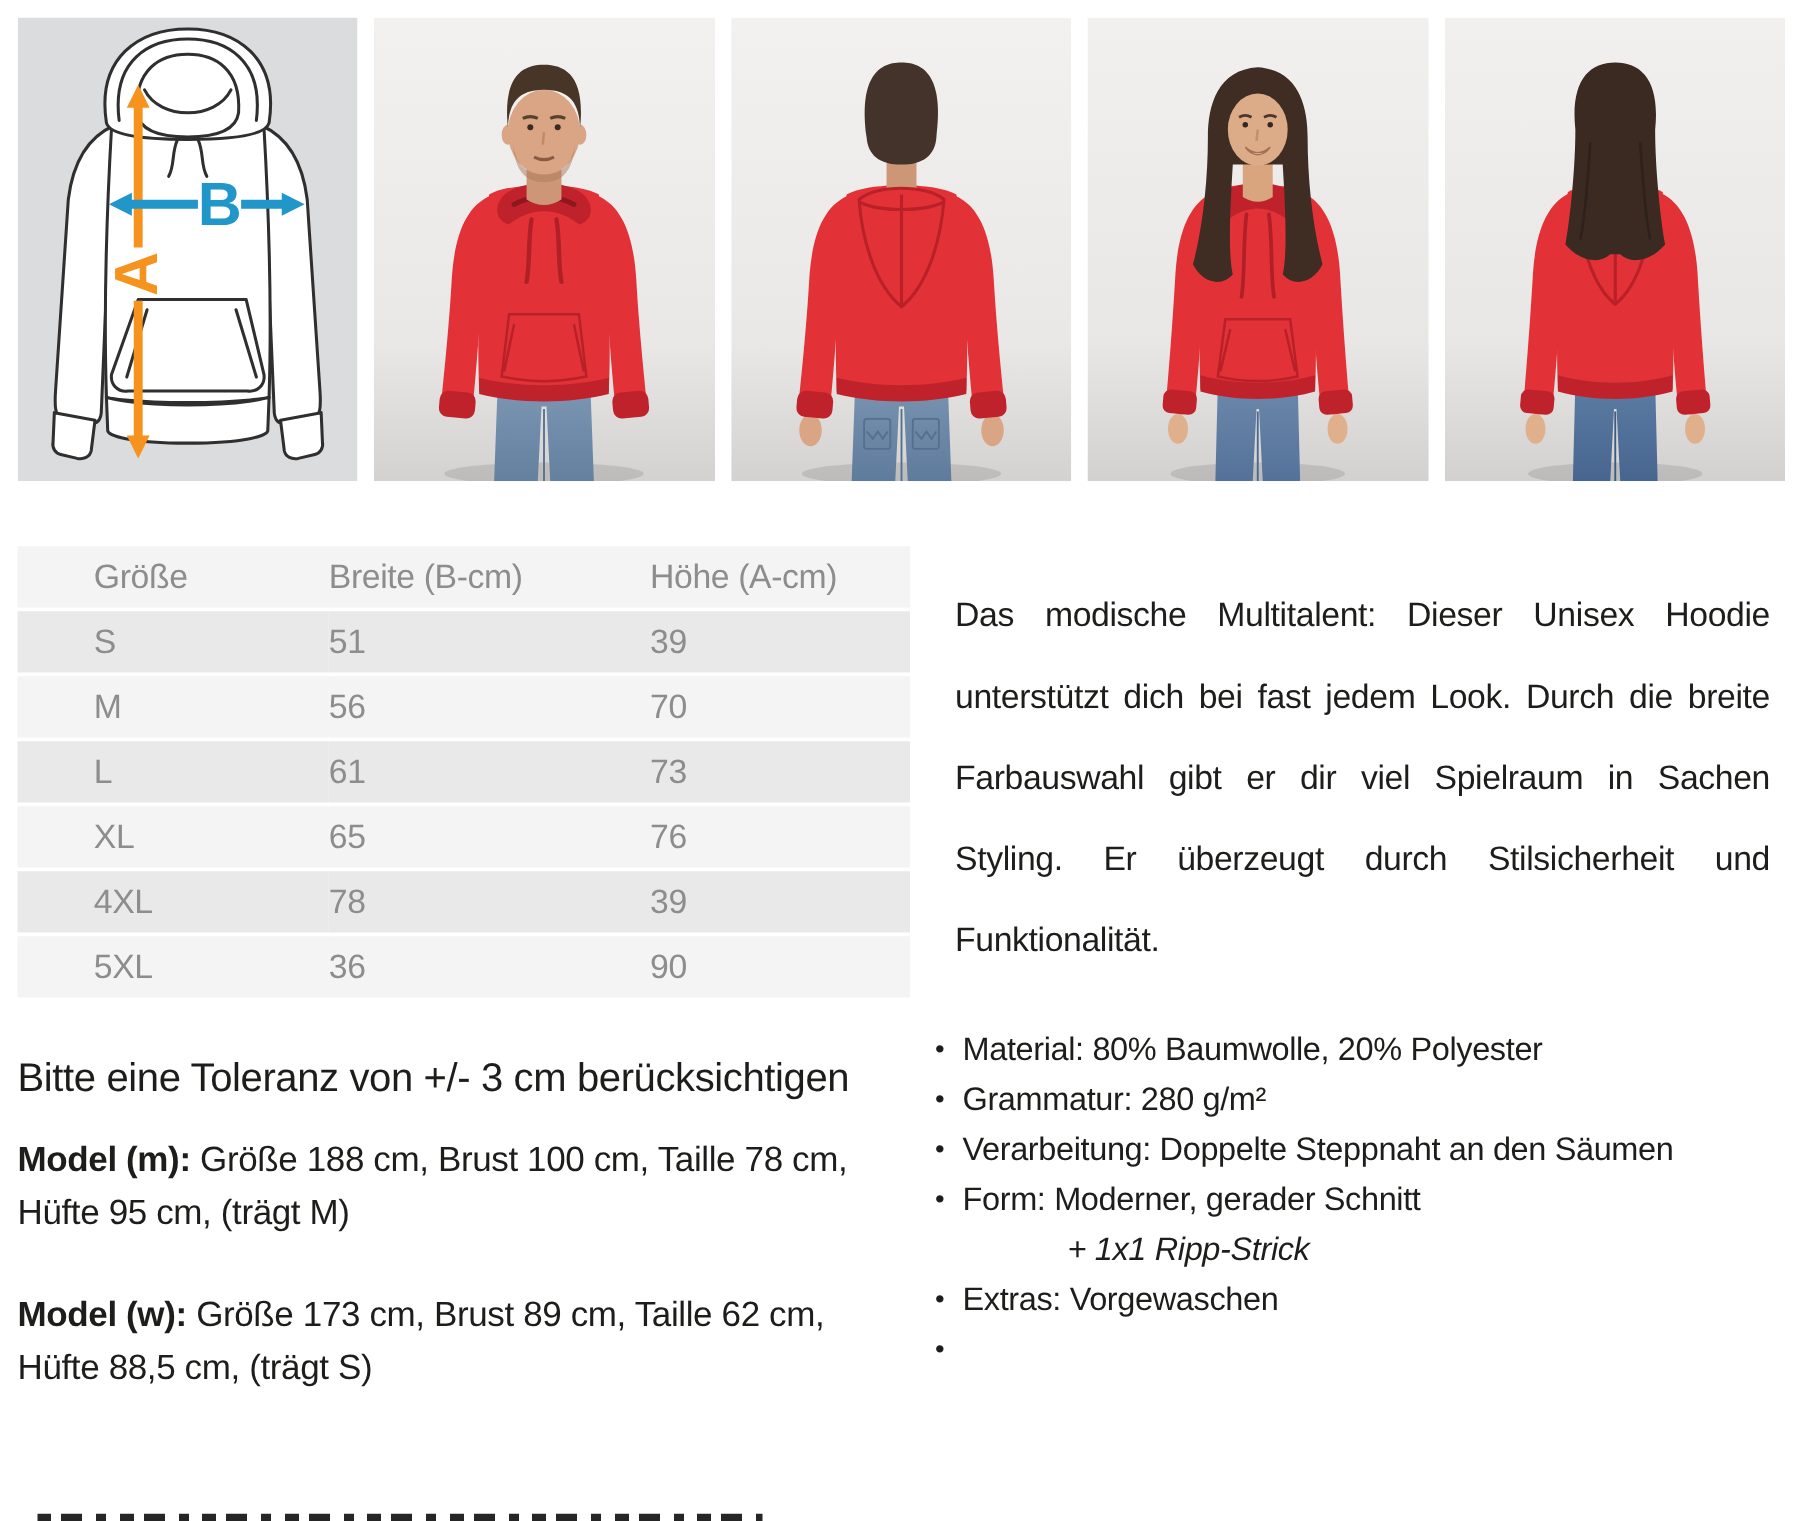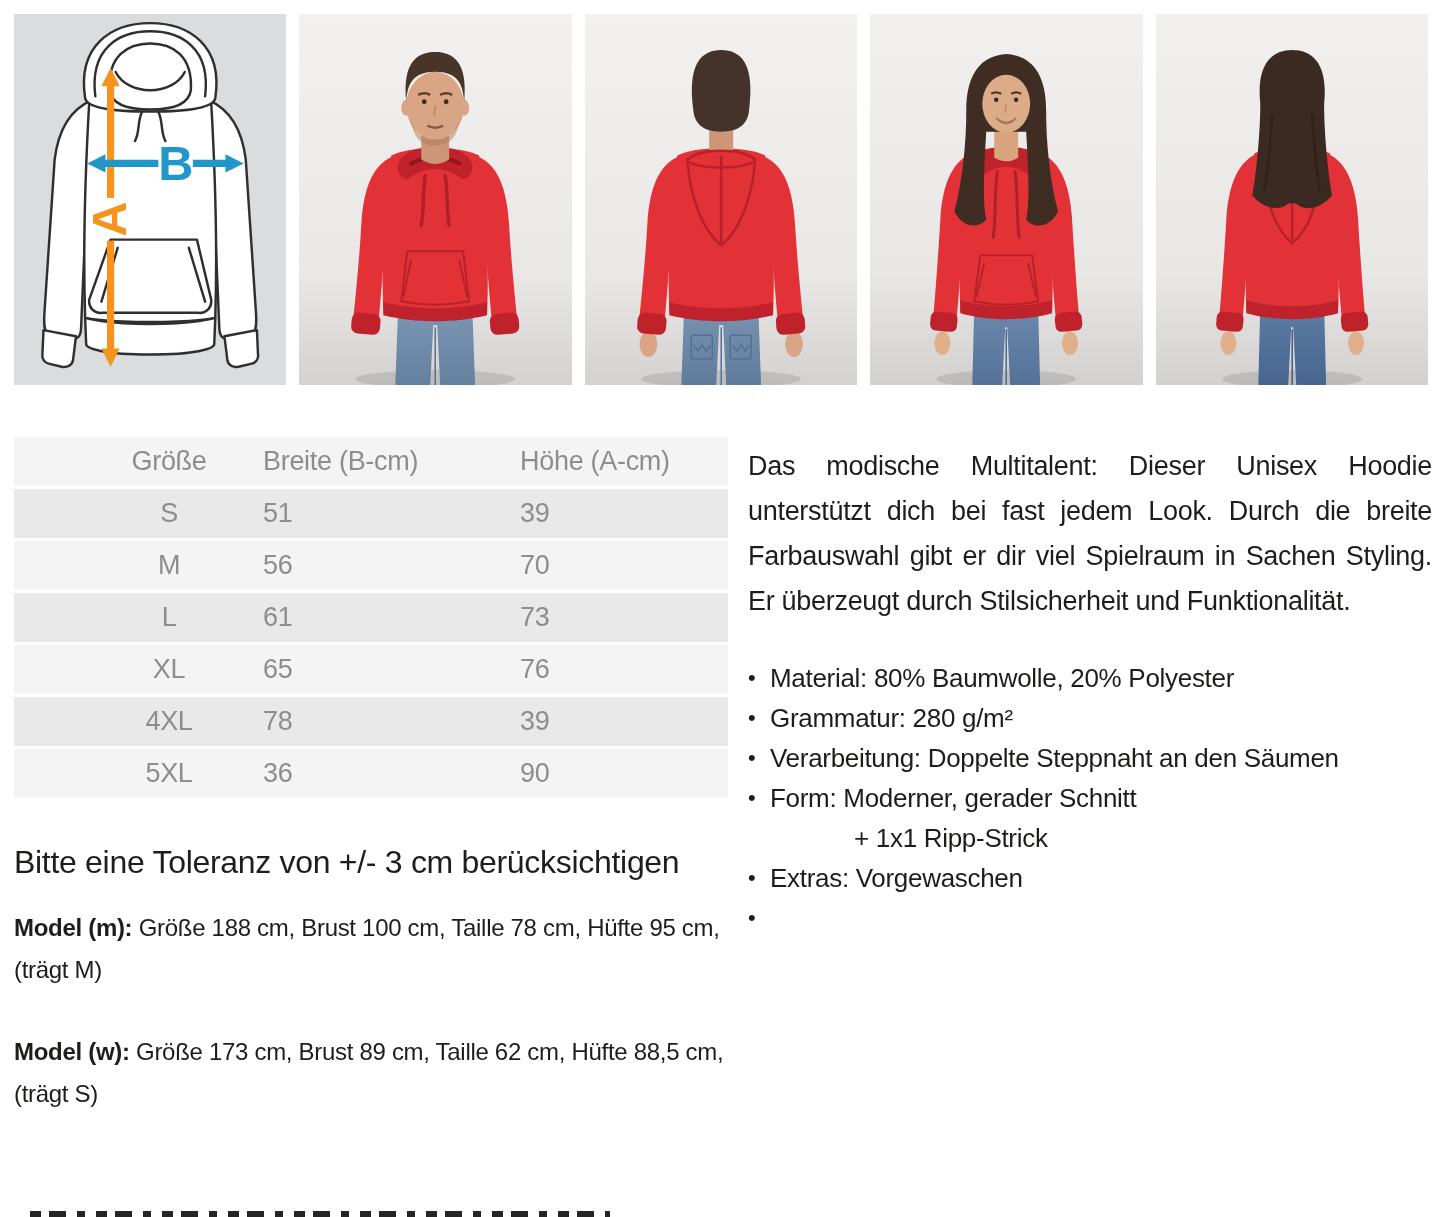--- a/index.html
+++ b/index.html
@@ -26,43 +26,43 @@
   .fill-o { fill:var(--arrow-orange,#f6921e); }
   .fill-b { fill:var(--arrow-blue,#2196c9); }
 
   
   .left-col { position:absolute; left:14px; top:437px; width:714px; }
   table.sizes { width:714px; table-layout:fixed; border-collapse:separate; border-spacing:0 3px; margin-top:-3px; }
   table.sizes th, table.sizes td {
     box-sizing:border-box; height:49px; padding:0; text-align:left; vertical-align:middle;
     font-weight:normal; font-size:27px; color:var(--table-text,#8d8d8d);
   }
-  table.sizes th:first-child, table.sizes td:first-child { padding-left:61px;text-align:center; }
+  table.sizes th:first-child, table.sizes td:first-child { padding-left:61px; }
   table.sizes thead th { background:var(--table-row-light,#f4f4f4); }
   table.sizes tr.dark td  { background:var(--table-row-dark,#e9e9e9); }
   table.sizes tr.light td { background:var(--table-row-light,#f4f4f4); }
 
   .tolerance { margin:44px 0 0 0; font-size:32px; line-height:34px; }
-  .model { font-size:24px; line-height:42px; }
+  .model { font-size:28px; line-height:42px; }
   .model b { font-weight:bold; }
   .model-m { margin:28px 0 0 0; }
   .model-w { margin:40px 0 0 0; }
 
   .cutoff {
     position:absolute; left:30px; top:1211px; width:580px; height:6px;
     background:repeating-linear-gradient(90deg,#262626 0 11px,transparent 11px 19px,#262626 19px 36px,transparent 36px 47px,#262626 47px 55px,transparent 55px 66px);
   }
 
   
   .right-col { position:absolute; left:748px; top:444px; width:684px; }
-  .intro { margin:0; font-size:27px; line-height:45px; text-align:justify; }
+  .intro { margin:16px; font-size:27px; line-height:65px; text-align:justify; }
   ul.features { list-style:none; margin:34px 0 0 0; padding:0; }
   ul.features li { display:flex; font-size:26px; line-height:40px; }
   ul.features .dot { width:22px; flex:0 0 22px; font-size:22px; line-height:40px; text-align:left; }
-  ul.features .sub { margin-left:84px; }
+  ul.features .sub { margin-left:84px;font-style:italic; }
 </style>
 </head>
 <body>
 
 <div class="gallery">
 
   <div class="panel">
     <svg viewBox="0 0 268 371" preserveAspectRatio="xMidYMid slice">
       <rect width="268" height="371" fill="var(--panel-bg,#dbdcdd)"></rect>
       <g stroke="#2f2f2f" stroke-width="2.4" fill="#ffffff" stroke-linejoin="round" stroke-linecap="round">

